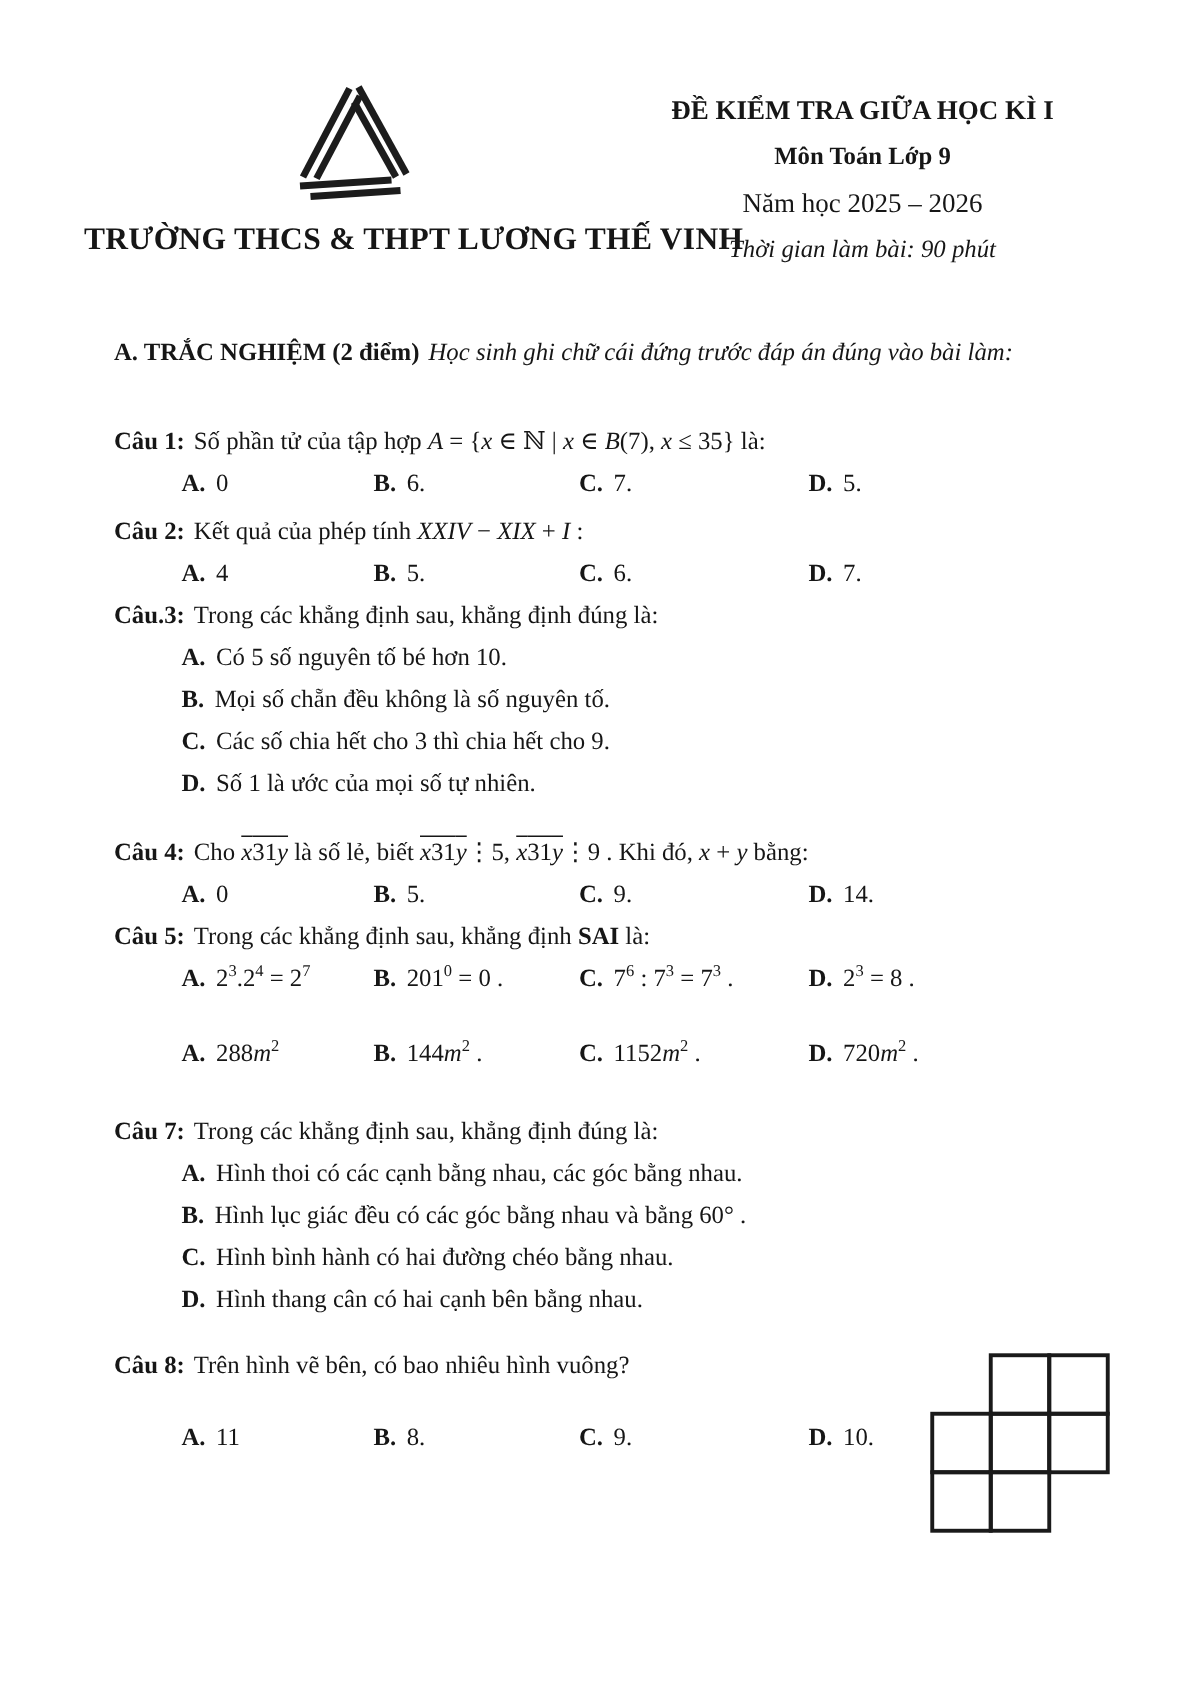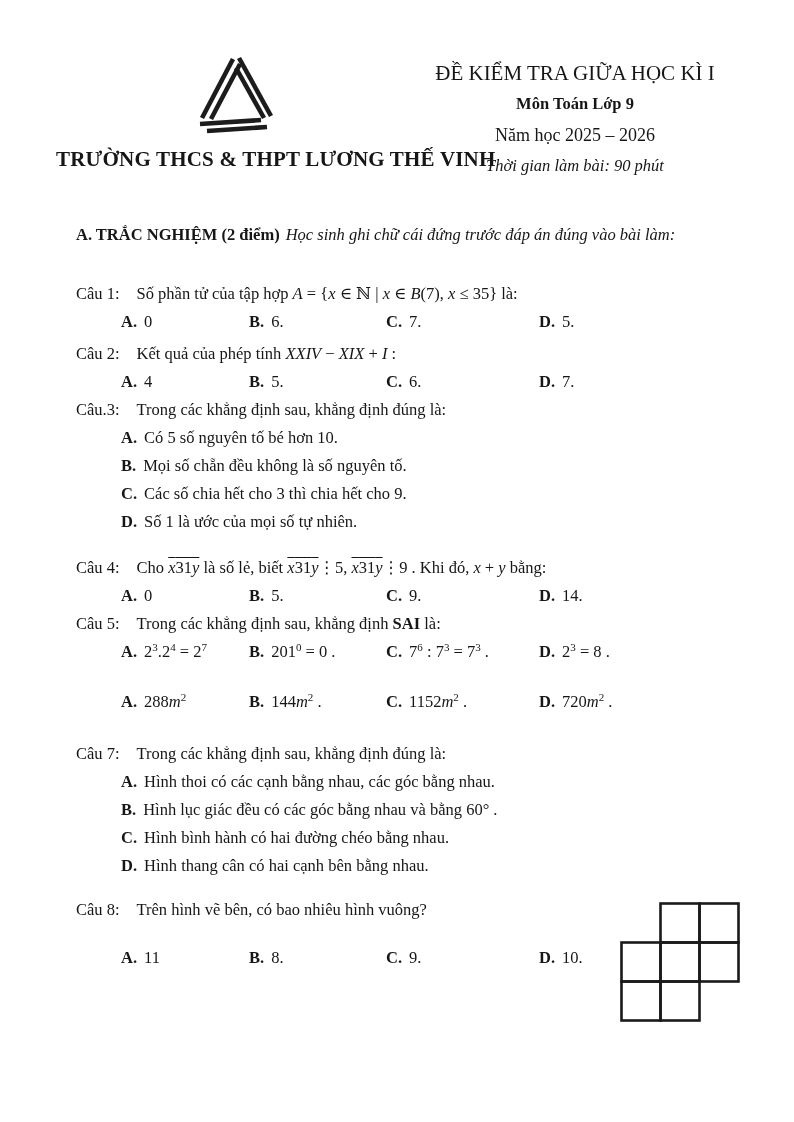--- a/index.html
+++ b/index.html
@@ -14,31 +14,31 @@
   }
   
   .logo{position:absolute;left:198px;top:56px;}
   .school-name{
     position:absolute;left:56px;top:147px;width:376px;
     text-align:center;font-weight:bold;font-size:21px;letter-spacing:.2px;
     white-space:nowrap;
   }
   .head-right{position:absolute;left:425px;top:62px;width:300px;text-align:center;}
   .head-right .line{line-height:22px;margin-bottom:9px;}
-  .hr-title{font-weight:normal;font-size:21px;}
+  .hr-title{font-weight:bold;font-size:18px;}
   .hr-subject{font-weight:bold;font-size:16.5px;}
   .hr-year{font-size:18px;text-align:center;}
   .hr-duration{font-style:italic;font-size:16.5px;}
   
   .content{position:absolute;left:76px;top:222px;width:676px;}
   .section-heading{line-height:26px;}
   .section-heading .s-label{font-weight:bold;margin-right:6px;}
   .section-heading .s-instr{font-style:italic;}
   .question .stem{line-height:28px;}
-  .qlabel{font-weight:normal;margin-right:17px;}
+  .qlabel{font-weight:bold;margin-right:6px;}
   .opts-row{
     display:grid;
     grid-template-columns:128px 137px 153px auto;
     padding-left:45px;
     line-height:28px;
   }
   .opts-stack{padding-left:45px;line-height:28px;}
   .opt .olet,.opt-line .olet{font-weight:bold;margin-right:7px;}
   .q1{margin-top:32px;}
   .q2{margin-top:4px;}

